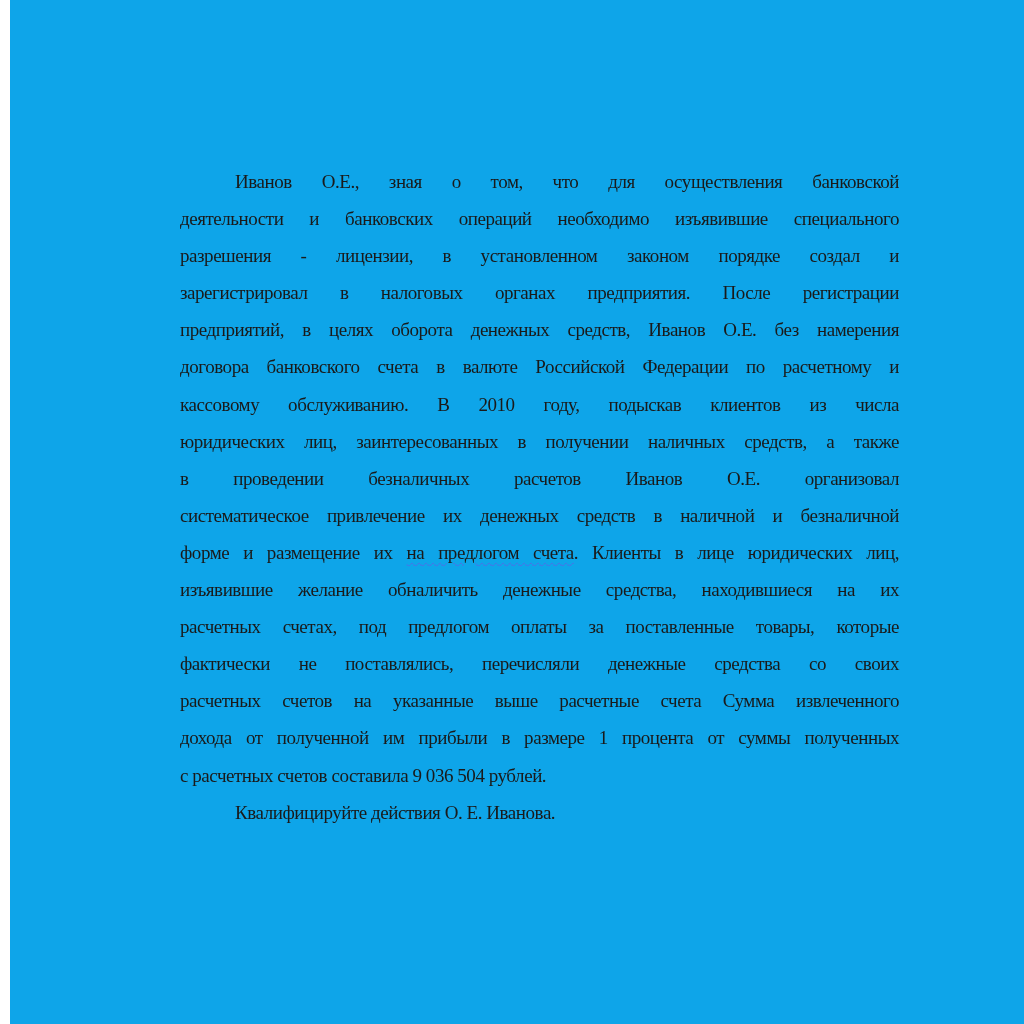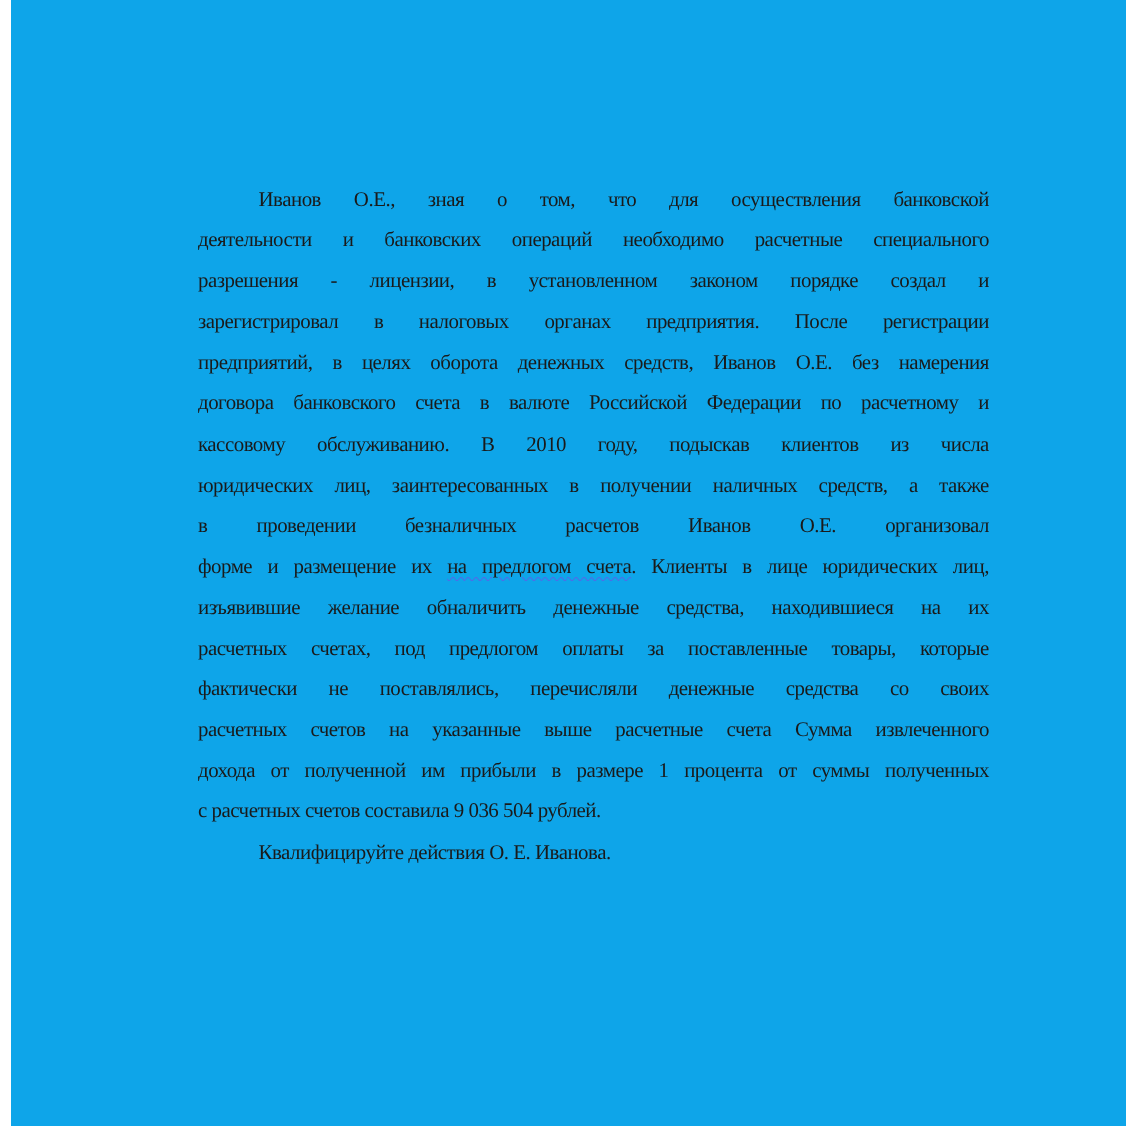--- a/index.html
+++ b/index.html
@@ -34,28 +34,29 @@
     text-decoration-thickness: 1px;
     text-underline-offset: 3px;
   }
 </style>
 </head>
 <body>
 
 <div class="page">
   <div class="text-block">
     <div class="line indent">Иванов О.Е., зная о том, что для осуществления банковской</div>
-    <div class="line">деятельности и банковских операций необходимо расчетные специального</div>
+    <div class="line">деятельности и банковских операций необходимо изъявившие специального</div>
     <div class="line">разрешения - лицензии, в установленном законом порядке создал и</div>
     <div class="line">зарегистрировал в налоговых органах предприятия. После регистрации</div>
     <div class="line">предприятий, в целях оборота денежных средств, Иванов О.Е. без намерения</div>
     <div class="line">договора банковского счета в валюте Российской Федерации по расчетному и</div>
     <div class="line">кассовому обслуживанию. В 2010 году, подыскав клиентов из числа</div>
     <div class="line">юридических лиц, заинтересованных в получении наличных средств, а также</div>
     <div class="line">в проведении безналичных расчетов Иванов О.Е. организовал</div>
+    <div class="line">систематическое привлечение их денежных средств в наличной и безналичной</div>
     <div class="line"><span>форме и размещение их </span><span class="spell-underline">на предлогом счета</span><span>. Клиенты в лице юридических лиц,</span></div>
     <div class="line">изъявившие желание обналичить денежные средства, находившиеся на их</div>
     <div class="line">расчетных счетах, под предлогом оплаты за поставленные товары, которые</div>
     <div class="line">фактически не поставлялись, перечисляли денежные средства со своих</div>
     <div class="line">расчетных счетов на указанные выше расчетные счета Сумма извлеченного</div>
     <div class="line">дохода от полученной им прибыли в размере 1 процента от суммы полученных</div>
     <div class="line last">с расчетных счетов составила 9 036 504 рублей.</div>
     <div class="line indent last">Квалифицируйте действия О. Е. Иванова.</div>
   </div>
 </div>

